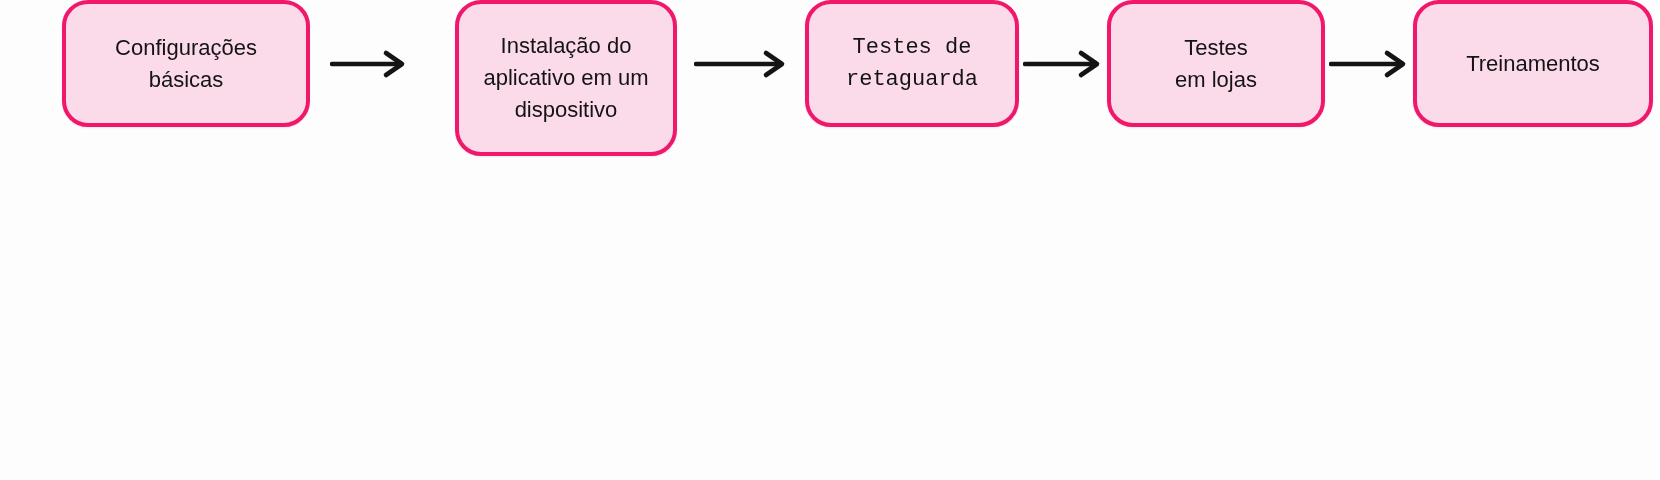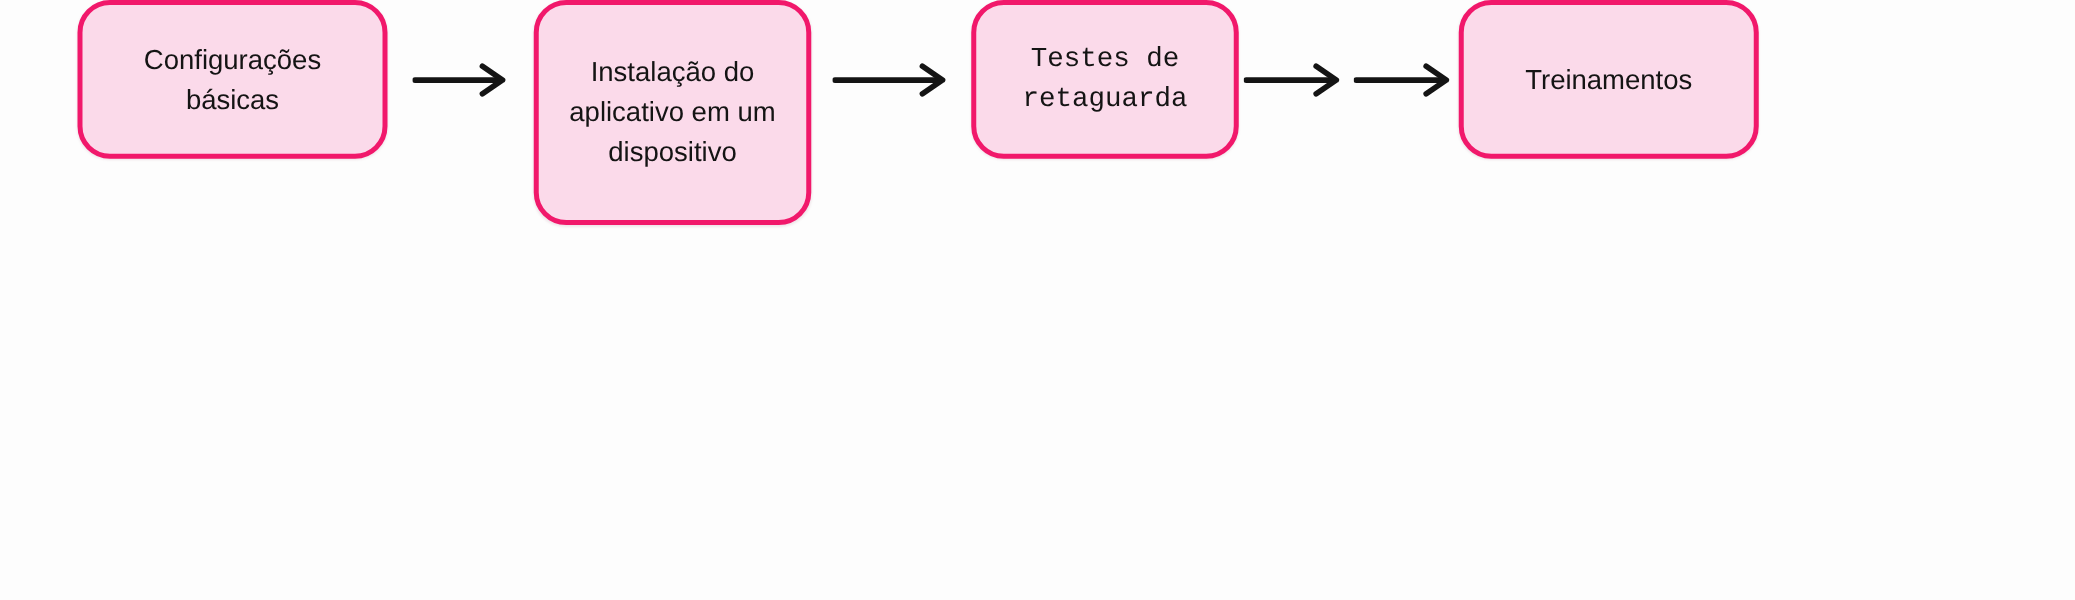--- a/index.html
+++ b/index.html
@@ -31,21 +31,21 @@
     justify-content:center;
     text-align:center;
     color:var(--text);
     font-size:22px;
     line-height:1.45;
     white-space:pre-line;
     flex:0 0 auto;
     box-shadow:0 1px 2px rgba(120,20,60,0.10);
   }
   .n1{width:248px;height:127px;}
-  .n2{width:222px;height:180px;}
+  .n2{width:222px;height:156px;margin-left:28px;}
   .n3{width:214px;height:127px;font-family:Liberation Mono, monospace;}
   .n4{width:218px;height:127px;}
   .n5{width:240px;height:127px;}
   .connector{
     flex:0 0 auto;
     display:flex;
     align-items:center;
     justify-content:center;
     height:127px;
   }
@@ -97,20 +97,24 @@
 retaguarda</span>
   </div>
 
   <div class="connector c3">
     <svg width="80" height="30" viewBox="0 0 80 30">
       <path d="M2 15 H70"></path>
       <path d="M58 4 L74 15 L58 26"></path>
     </svg>
   </div>
 
+  <div class="node n4">
+    <span>Testes
+em lojas</span>
+  </div>
 
   <div class="connector c4">
     <svg width="80" height="30" viewBox="0 0 80 30">
       <path d="M2 15 H70"></path>
       <path d="M58 4 L74 15 L58 26"></path>
     </svg>
   </div>
 
   <div class="node n5">
     <span>Treinamentos</span>

